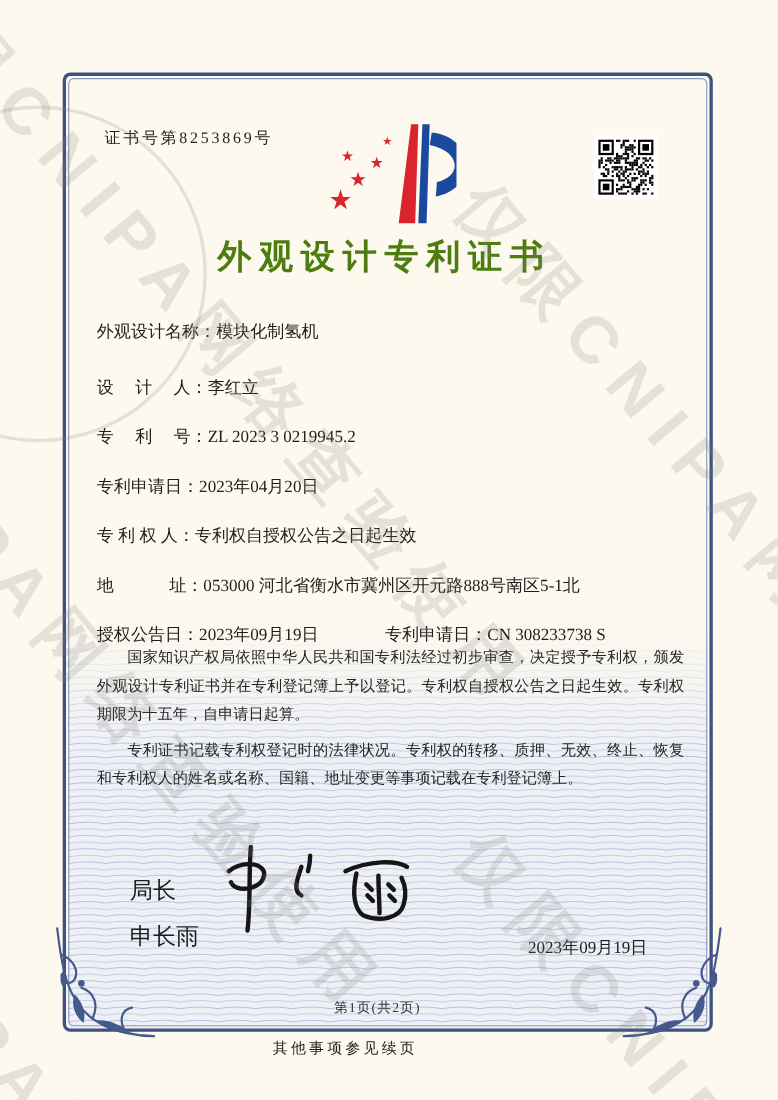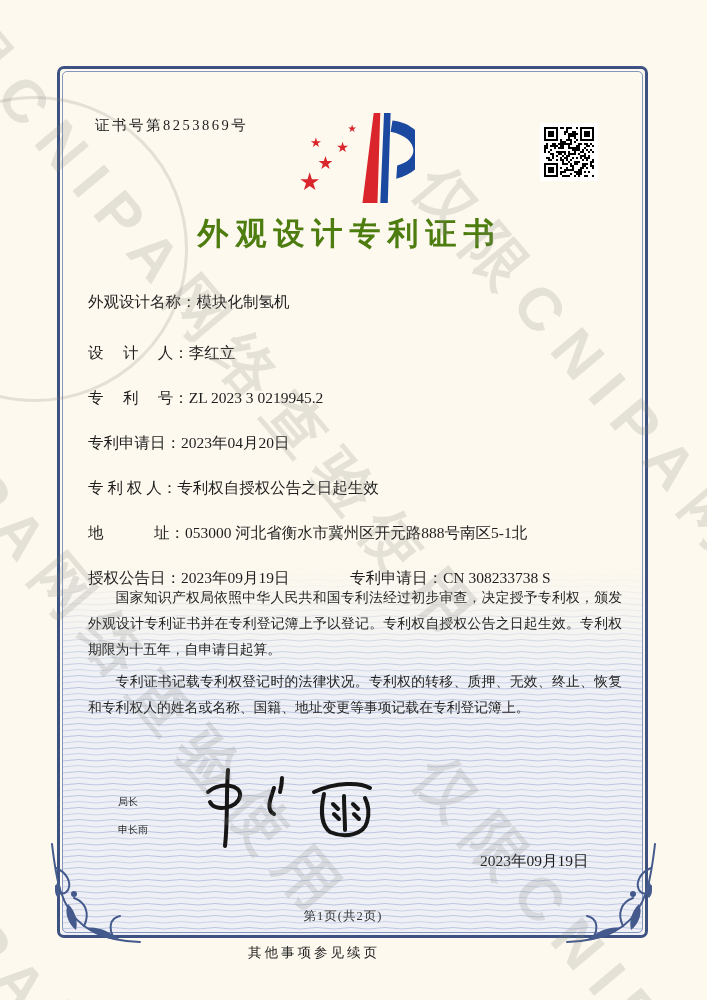--- a/index.html
+++ b/index.html
@@ -48,21 +48,21 @@
   .frow.gap-lg{margin-bottom:30px;}
   .flabel{flex:0 0 auto;white-space:pre;}
   .fvalue{white-space:pre;}
   .frow.double .pair{display:flex;}
   .frow.double .pair.first{width:262px;}
   
   .body-text{position:absolute;left:88px;top:585px;width:534px;z-index:4;
     font-size:13.8px;line-height:26px;text-align:justify;color:#242424;}
   .body-text p{margin:0 0 6px 0;text-indent:2em;}
   
-  .signer{position:absolute;left:118px;top:795px;z-index:4;font-size:10px;
+  .signer{position:absolute;left:118px;top:795px;z-index:4;font-size:21px;
     font-family:"Liberation Sans","DejaVu Sans",sans-serif;}
   .signer div{margin-bottom:14px;}
   .signature{position:absolute;left:198px;top:762px;z-index:4;}
   .issue-date{position:absolute;left:480px;top:851px;z-index:4;font-size:15.5px;}
   .page-indicator{position:absolute;left:57px;top:908px;width:572px;text-align:center;
     z-index:4;font-size:12.5px;letter-spacing:1px;color:#333;}
   .continuation{position:absolute;left:0;top:944px;width:628px;text-align:center;z-index:4;
     font-size:13.5px;letter-spacing:3px;color:#1d1d1d;}
 </style>
 </head>

